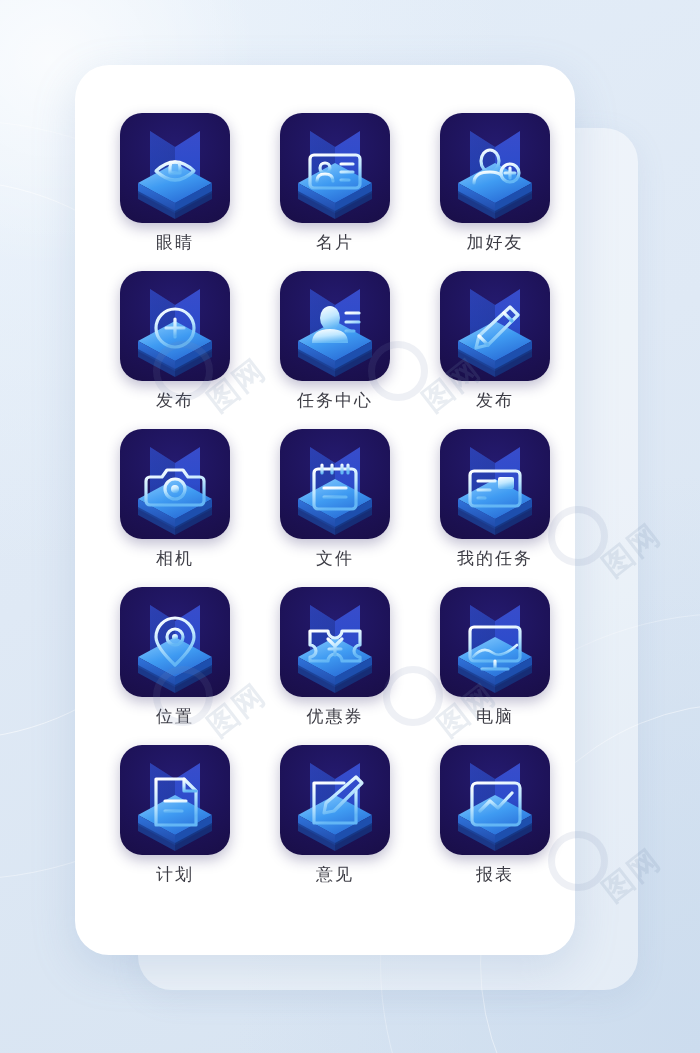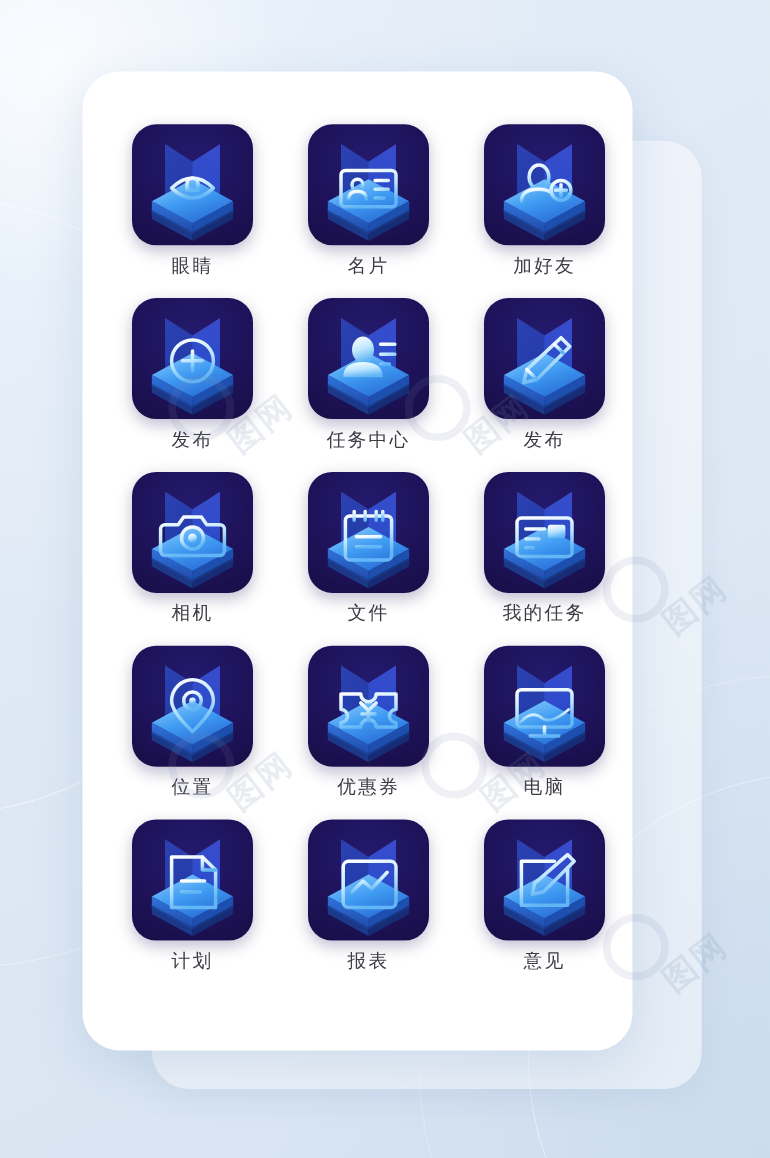--- a/index.html
+++ b/index.html
@@ -801,20 +801,72 @@
             </g>
        </svg>
      </div>
      <div class="label">计划</div>
       </div>
       <div class="cell">
         <div class="tile">
        <svg viewBox="0 0 110 110" xmlns="http://www.w3.org/2000/svg">
 
   <defs>
+    <linearGradient id="bn14" x1="0" y1="0" x2="0" y2="1">
+      <stop offset="0%" stop-color="#3a4fd0" stop-opacity=".95"></stop>
+      <stop offset="45%" stop-color="#2f55dd" stop-opacity=".85"></stop>
+      <stop offset="100%" stop-color="#2749b8" stop-opacity=".55"></stop>
+    </linearGradient>
+    <linearGradient id="bl14" x1="0" y1="0" x2="1" y2="1">
+      <stop offset="0%" stop-color="#1c2f8e" stop-opacity=".9"></stop>
+      <stop offset="100%" stop-color="#16236d" stop-opacity=".9"></stop>
+    </linearGradient>
+    <linearGradient id="pt14" x1="0" y1="0" x2="0.6" y2="1">
+      <stop offset="0%" stop-color="#8fd0ff"></stop>
+      <stop offset="55%" stop-color="#3f9bf2"></stop>
+      <stop offset="100%" stop-color="#2a6fd8"></stop>
+    </linearGradient>
+    <linearGradient id="pb14" x1="0" y1="0" x2="0" y2="1">
+      <stop offset="0%" stop-color="#2f74dc"></stop>
+      <stop offset="100%" stop-color="#2049a8"></stop>
+    </linearGradient>
+    <linearGradient id="gl14" x1="0" y1="0" x2="0.3" y2="1">
+      <stop offset="0%" stop-color="#ffffff"></stop>
+      <stop offset="55%" stop-color="#bfe7ff"></stop>
+      <stop offset="100%" stop-color="#63b6f5"></stop>
+    </linearGradient>
+    <clipPath id="cp14">
+                <rect x="0" y="0" width="110" height="110" rx="22"></rect>
+              </clipPath>
+  </defs>
+  <g clip-path="url(#cp14)">
+
+    <path d="M30 18 L55 34 L80 18 L80 84 L55 100 L30 84 Z" fill="url(#bn14)"></path>
+    <path d="M30 18 L55 34 L55 100 L30 84 Z" fill="url(#bl14)" opacity=".45"></path>
+
+    <path d="M55 50 L92 70 L55 90 L18 70 Z" fill="url(#pt14)"></path>
+    <path d="M18 70 L55 90 L55 100 L18 80 Z" fill="url(#pb14)"></path>
+    <path d="M55 90 L92 70 L92 80 L55 100 Z" fill="#1d4fae"></path>
+    <path d="M18 78 L55 98 L55 106 L18 86 Z" fill="#1b3f93" opacity=".85"></path>
+    <path d="M55 98 L92 78 L92 86 L55 106 Z" fill="#15337d" opacity=".85"></path>
+  </g>
+
+      <g stroke="url(#gl14)" fill="none" stroke-width="3.2" stroke-linecap="round" stroke-linejoin="round">
+              <path d="M76 44 L76 78 L34 78 L34 38 L64 38"></path>
+      <path d="M76 32 L82 38 L54 66 L44 68 L46 58 Z"></path>
+            </g>
+       </svg>
+     </div>
+     <div class="label">意见</div>
+      </div>
+      <div class="cell">
+        <div class="tile">
+       <svg viewBox="0 0 110 110" xmlns="http://www.w3.org/2000/svg">
+
+  <defs>
     <linearGradient id="bn13" x1="0" y1="0" x2="0" y2="1">
       <stop offset="0%" stop-color="#3a4fd0" stop-opacity=".95"></stop>
       <stop offset="45%" stop-color="#2f55dd" stop-opacity=".85"></stop>
       <stop offset="100%" stop-color="#2749b8" stop-opacity=".55"></stop>
     </linearGradient>
     <linearGradient id="bl13" x1="0" y1="0" x2="1" y2="1">
       <stop offset="0%" stop-color="#1c2f8e" stop-opacity=".9"></stop>
       <stop offset="100%" stop-color="#16236d" stop-opacity=".9"></stop>
     </linearGradient>
     <linearGradient id="pt13" x1="0" y1="0" x2="0.6" y2="1">
@@ -847,72 +899,20 @@
     <path d="M55 98 L92 78 L92 86 L55 106 Z" fill="#15337d" opacity=".85"></path>
   </g>
 
       <g stroke="url(#gl13)" fill="none" stroke-width="3.2" stroke-linecap="round" stroke-linejoin="round">
               <rect x="32" y="38" width="48" height="42" rx="5"></rect>
       <path d="M40 66 L50 56 L58 63 L72 48"></path>
             </g>
        </svg>
      </div>
      <div class="label">报表</div>
-      </div>
-      <div class="cell">
-        <div class="tile">
-       <svg viewBox="0 0 110 110" xmlns="http://www.w3.org/2000/svg">
-
-  <defs>
-    <linearGradient id="bn14" x1="0" y1="0" x2="0" y2="1">
-      <stop offset="0%" stop-color="#3a4fd0" stop-opacity=".95"></stop>
-      <stop offset="45%" stop-color="#2f55dd" stop-opacity=".85"></stop>
-      <stop offset="100%" stop-color="#2749b8" stop-opacity=".55"></stop>
-    </linearGradient>
-    <linearGradient id="bl14" x1="0" y1="0" x2="1" y2="1">
-      <stop offset="0%" stop-color="#1c2f8e" stop-opacity=".9"></stop>
-      <stop offset="100%" stop-color="#16236d" stop-opacity=".9"></stop>
-    </linearGradient>
-    <linearGradient id="pt14" x1="0" y1="0" x2="0.6" y2="1">
-      <stop offset="0%" stop-color="#8fd0ff"></stop>
-      <stop offset="55%" stop-color="#3f9bf2"></stop>
-      <stop offset="100%" stop-color="#2a6fd8"></stop>
-    </linearGradient>
-    <linearGradient id="pb14" x1="0" y1="0" x2="0" y2="1">
-      <stop offset="0%" stop-color="#2f74dc"></stop>
-      <stop offset="100%" stop-color="#2049a8"></stop>
-    </linearGradient>
-    <linearGradient id="gl14" x1="0" y1="0" x2="0.3" y2="1">
-      <stop offset="0%" stop-color="#ffffff"></stop>
-      <stop offset="55%" stop-color="#bfe7ff"></stop>
-      <stop offset="100%" stop-color="#63b6f5"></stop>
-    </linearGradient>
-    <clipPath id="cp14">
-                <rect x="0" y="0" width="110" height="110" rx="22"></rect>
-              </clipPath>
-  </defs>
-  <g clip-path="url(#cp14)">
-
-    <path d="M30 18 L55 34 L80 18 L80 84 L55 100 L30 84 Z" fill="url(#bn14)"></path>
-    <path d="M30 18 L55 34 L55 100 L30 84 Z" fill="url(#bl14)" opacity=".45"></path>
-
-    <path d="M55 50 L92 70 L55 90 L18 70 Z" fill="url(#pt14)"></path>
-    <path d="M18 70 L55 90 L55 100 L18 80 Z" fill="url(#pb14)"></path>
-    <path d="M55 90 L92 70 L92 80 L55 100 Z" fill="#1d4fae"></path>
-    <path d="M18 78 L55 98 L55 106 L18 86 Z" fill="#1b3f93" opacity=".85"></path>
-    <path d="M55 98 L92 78 L92 86 L55 106 Z" fill="#15337d" opacity=".85"></path>
-  </g>
-
-      <g stroke="url(#gl14)" fill="none" stroke-width="3.2" stroke-linecap="round" stroke-linejoin="round">
-              <path d="M76 44 L76 78 L34 78 L34 38 L64 38"></path>
-      <path d="M76 32 L82 38 L54 66 L44 68 L46 58 Z"></path>
-            </g>
-       </svg>
-     </div>
-     <div class="label">意见</div>
       </div>
     </div>
 </div>
 
 <div id="wm-layer">
     <div class="wm" style="left: 205px; top: 365px;">图网</div>
     <div class="wm-ring" style="left: 153px; top: 341px;"></div>
     <div class="wm" style="left: 420px; top: 365px;">图网</div>
     <div class="wm-ring" style="left: 368px; top: 341px;"></div>
     <div class="wm" style="left: 205px; top: 690px;">图网</div>

